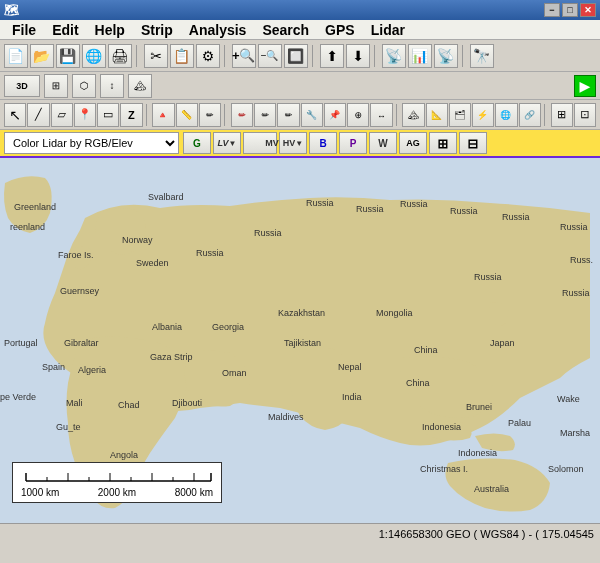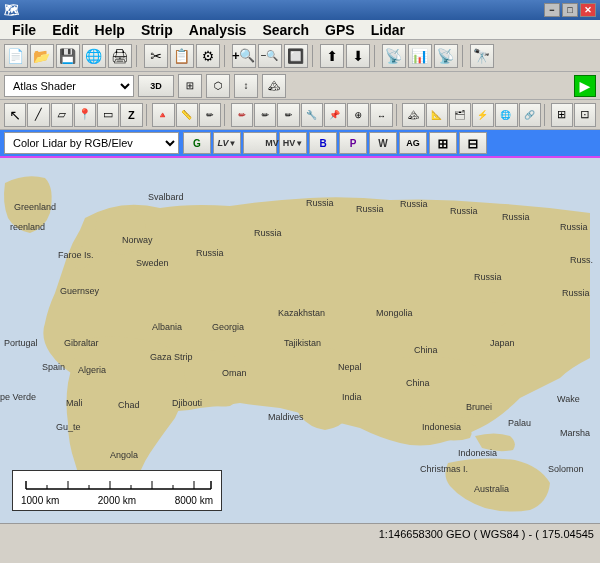--- a/index.html
+++ b/index.html
@@ -25,21 +25,21 @@
     #shader-row { background: #d4d0c8; height: 28px; display: flex; align-items: center; padding: 2px 4px; gap: 4px; border-bottom: 1px solid #aaa; }
     .shader-select { height: 22px; font-size: 11px; background: white; border: 1px solid #999; padding: 0 4px; width: 130px; }
     .shader-btn { height: 22px; width: 36px; background: linear-gradient(to bottom, #f5f5f0, #ddddd8); border: 1px solid #999; font-size: 10px; display: flex; align-items: center; justify-content: center; cursor: pointer; }
     .favorites-select { height: 22px; font-size: 11px; background: white; border: 1px solid #999; padding: 0 4px; flex: 1; max-width: 220px; }
     .play-btn { width: 22px; height: 22px; background: #00cc00; border: 1px solid #007700; display: flex; align-items: center; justify-content: center; color: white; font-size: 14px; cursor: pointer; }
     
     
     #draw-toolbar { background: #d4d0c8; height: 30px; display: flex; align-items: center; padding: 2px 4px; gap: 1px; border-bottom: 1px solid #aaa; flex-wrap: nowrap; overflow: hidden; }
     
     
-    #layer-row { background: #3b82f6; height: 28px; display: flex; align-items: flex-start; padding: 2px 4px; gap: 4px; border-bottom: 2px solid #d946ef; }
+    #layer-row { background: #fde047; height: 28px; display: flex; align-items: flex-start; padding: 2px 4px; gap: 4px; border-bottom: 2px solid #6d28d9; }
     .layer-select { height: 22px; font-size: 11px; background: white; border: 1px solid #999; padding: 0 4px; width: 175px; }
     .layer-btns { display: flex; gap: 2px; }
     .layer-btn { height: 22px; width: 28px; background: linear-gradient(to bottom, #f5f5f0, #ddddd8); border: 1px solid #999; display: flex; align-items: center; justify-content: center; cursor: pointer; font-size: 10px; font-weight: bold; }
     
     
     #map-area { position: relative; width: 600px; height: 365px; background: #f5f0d8; overflow: hidden; }
     
     
     #map-svg { position: absolute; top: 0; left: 0; width: 100%; height: 100%; }
     
@@ -93,23 +93,20 @@
   <div class="tb-btn">⬇</div>
   <div class="tb-separator"></div>
   <div class="tb-btn">📡</div>
   <div class="tb-btn">📊</div>
   <div class="tb-btn">📡</div>
   <div class="tb-separator"></div>
   <div class="tb-btn">🔭</div>
 </div>
 
 <div id="shader-row">
-  <select class="shader-select">
-    <option>Atlas Shader</option>
-  </select>
   <div class="shader-btn" style="font-size:9px;font-weight:bold;">3D</div>
   <div class="tb-btn" style="font-size:10px;">⊞</div>
   <div class="tb-btn" style="font-size:10px;">⬡</div>
   <div class="tb-btn" style="font-size:10px;">↕</div>
   <div class="tb-btn" style="font-size:10px;">🏔</div>
   <div style="flex:1"></div>
   <div class="play-btn">▶</div>
 </div>
 
 <div id="draw-toolbar">
@@ -234,21 +231,21 @@
     <text x="458" y="298" font-size="9" fill="#333" font-family="Arial">Indonesia</text>
     <text x="420" y="314" font-size="9" fill="#333" font-family="Arial">Christmas I.</text>
     <text x="557" y="244" font-size="9" fill="#333" font-family="Arial">Wake</text>
     <text x="560" y="278" font-size="9" fill="#333" font-family="Arial">Marsha</text>
     <text x="548" y="314" font-size="9" fill="#333" font-family="Arial">Solomon</text>
     <text x="56" y="272" font-size="9" fill="#333" font-family="Arial">Gu_te</text>
     <text x="110" y="300" font-size="9" fill="#333" font-family="Arial">Angola</text>
     <text x="474" y="334" font-size="9" fill="#333" font-family="Arial">Australia</text>
   </svg>
 
-  <div id="scale-bar" style="position:absolute;bottom:12px;left:12px;background:white;border:1px solid #333;padding:4px 8px;width:210px;">
+  <div id="scale-bar" style="position:absolute;bottom:20px;left:12px;background:white;border:1px solid #333;padding:4px 8px;width:210px;">
     <div style="display:flex;align-items:flex-end;margin-bottom:2px;">
 
       <svg width="195" height="18">
 
         <line x1="5" y1="14" x2="190" y2="14" stroke="black" stroke-width="1.5"></line>
 
         <line x1="5" y1="6" x2="5" y2="14" stroke="black" stroke-width="1.5"></line>
         <line x1="26" y1="10" x2="26" y2="14" stroke="black" stroke-width="1"></line>
         <line x1="47" y1="6" x2="47" y2="14" stroke="black" stroke-width="1"></line>
         <line x1="68" y1="10" x2="68" y2="14" stroke="black" stroke-width="1"></line>

